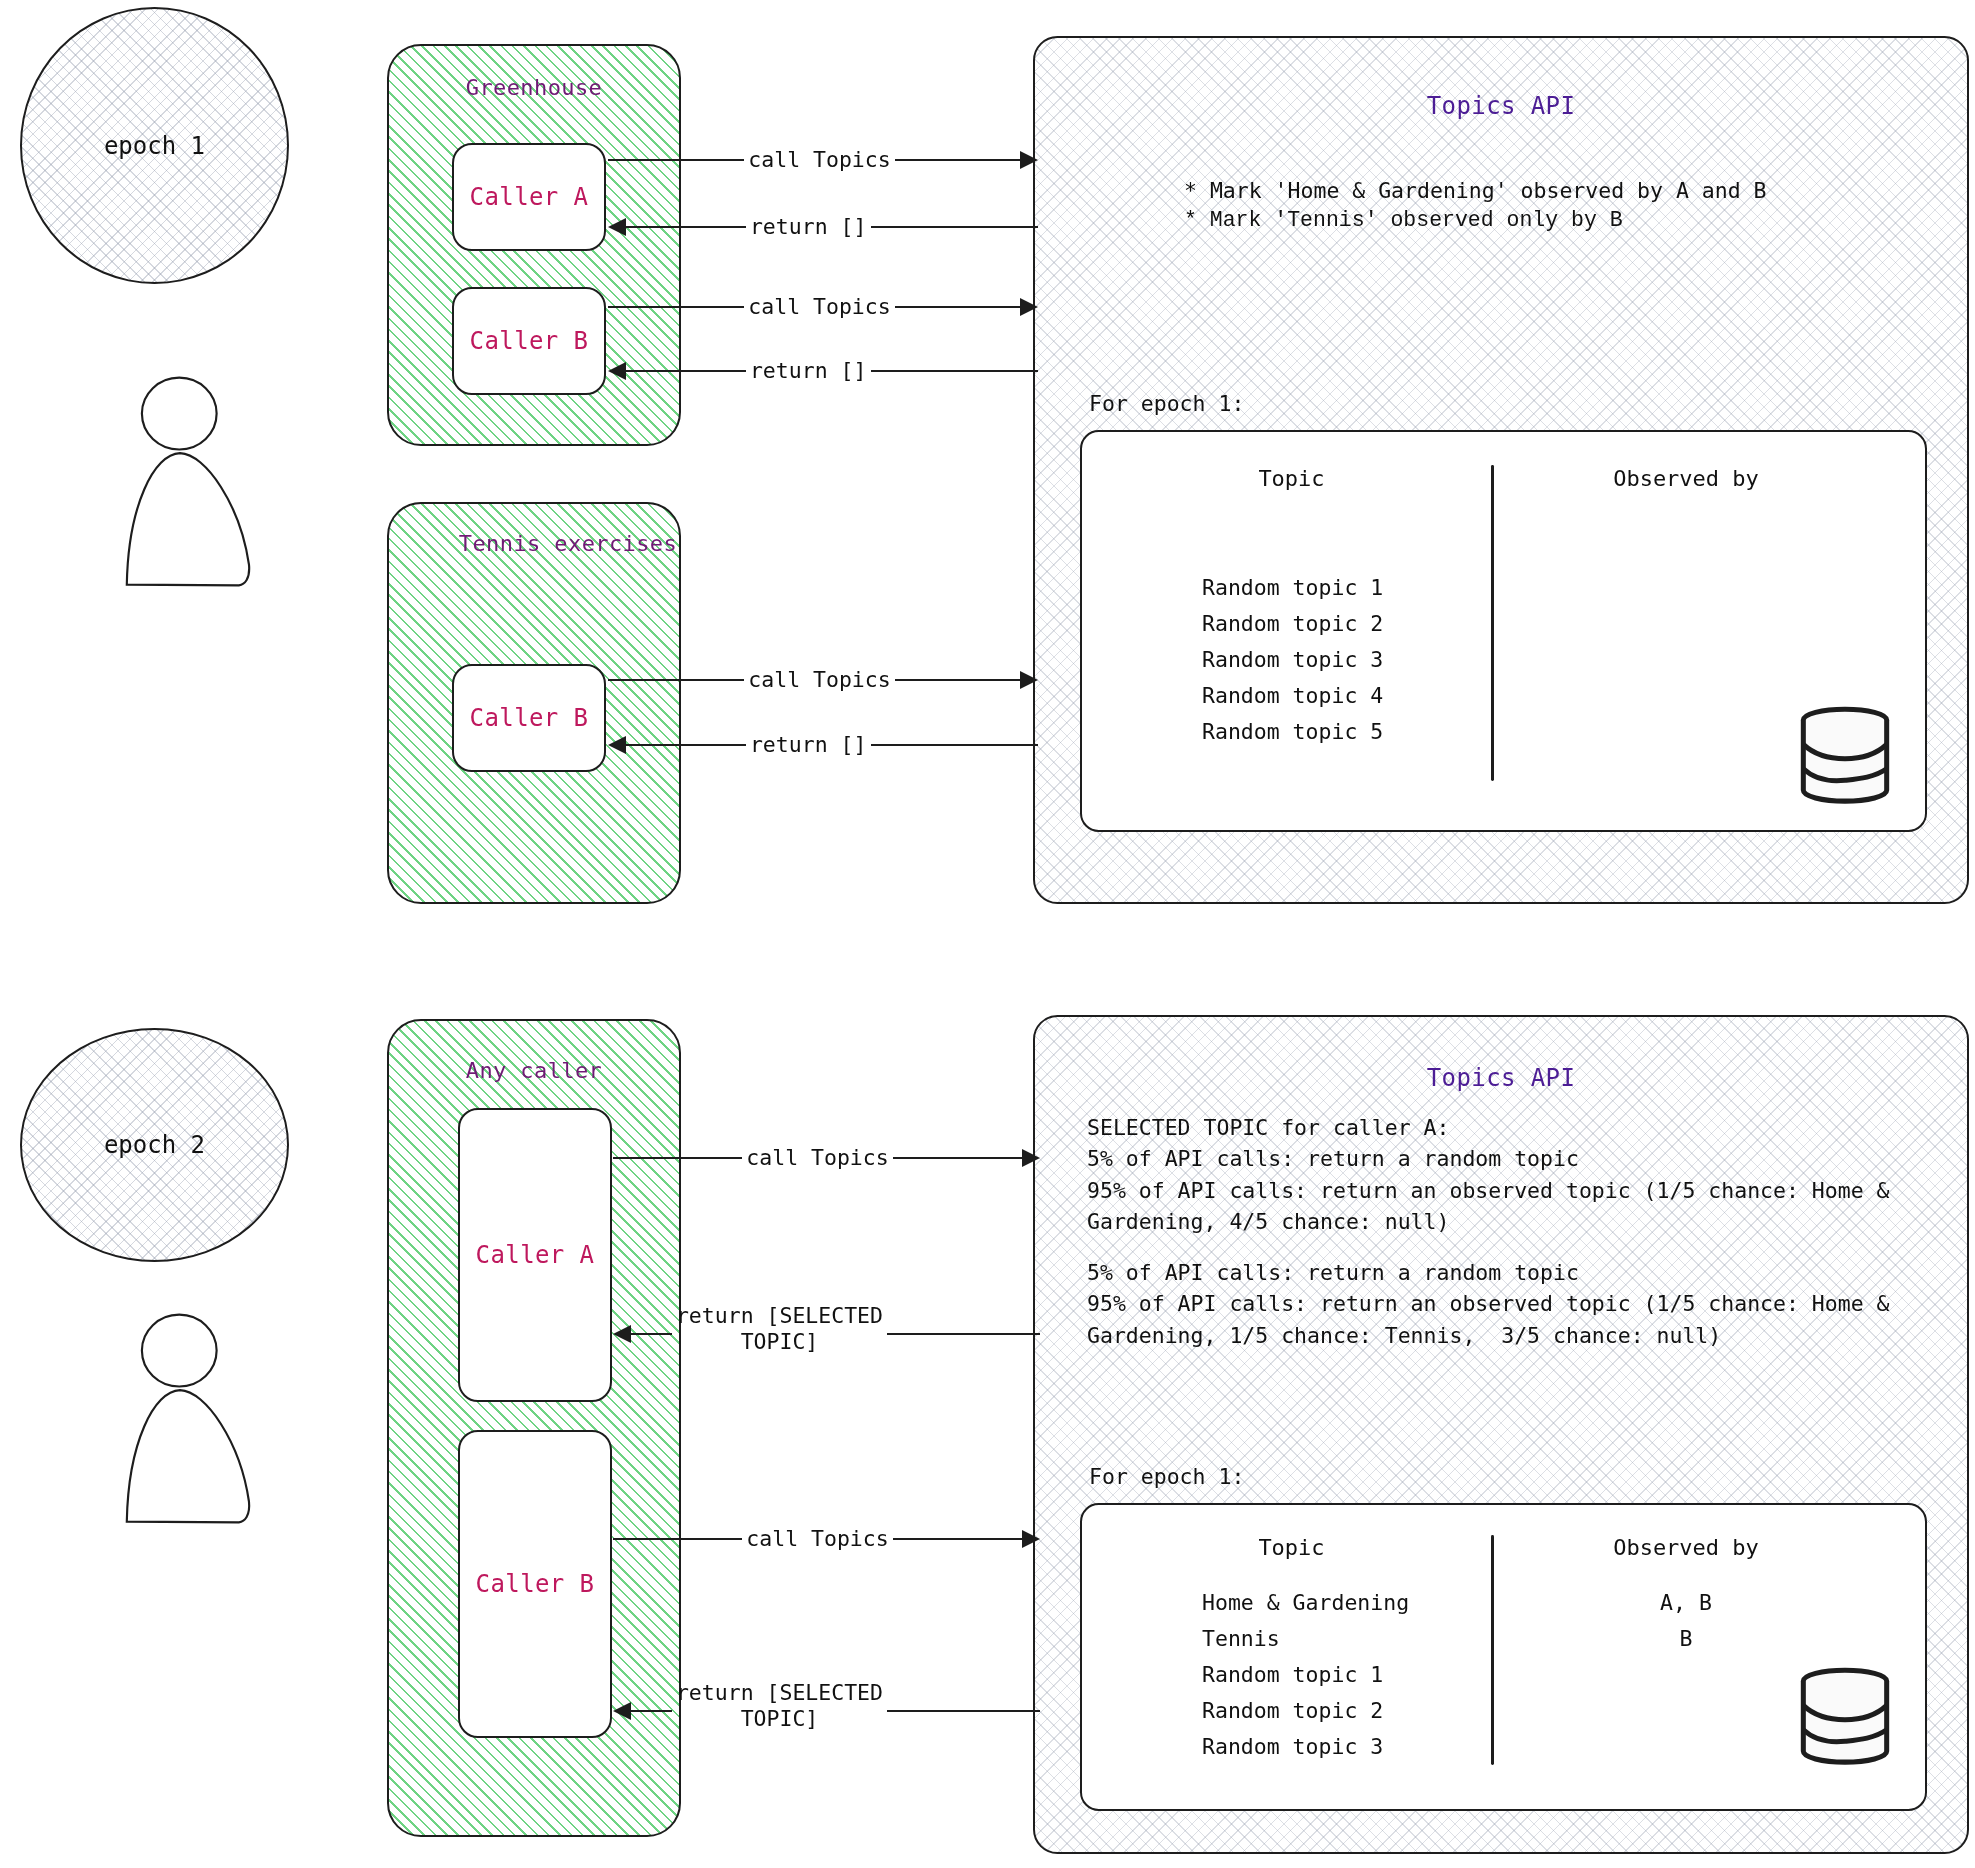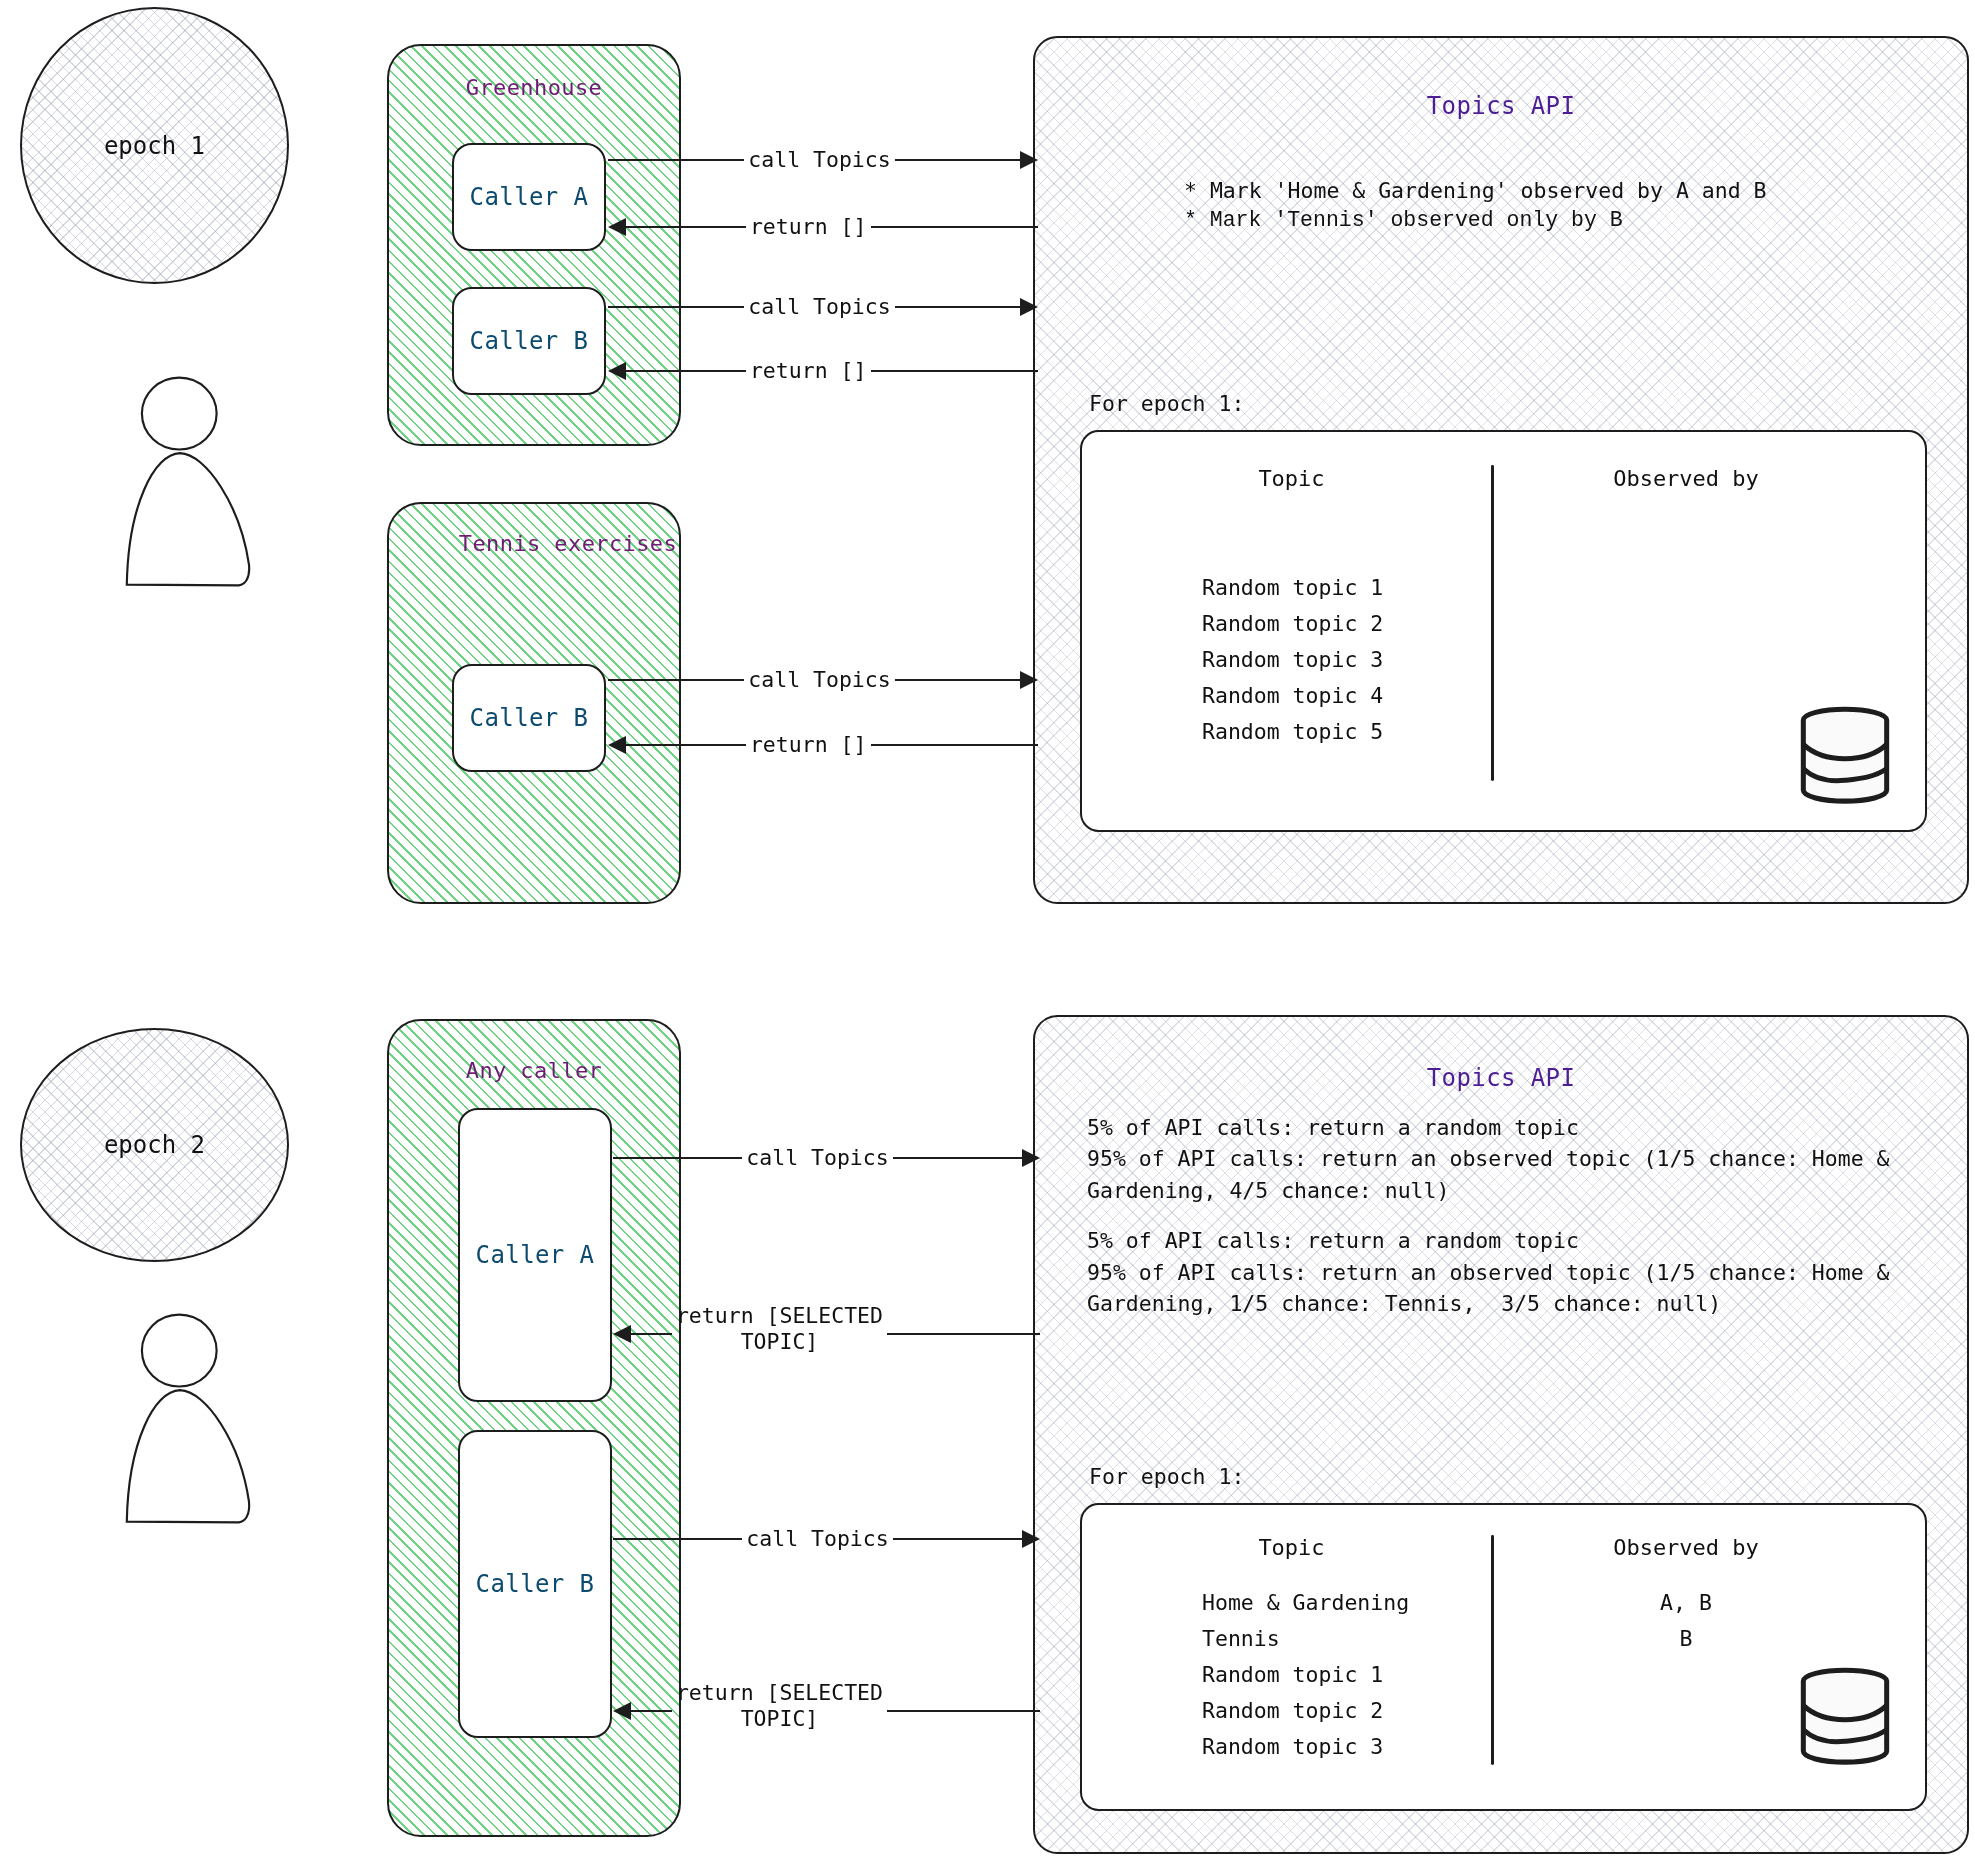--- a/index.html
+++ b/index.html
@@ -27,21 +27,21 @@
     background-image:
       repeating-linear-gradient(45deg, rgba(150,158,175,.33) 0px, rgba(150,158,175,.33) 1.1px, rgba(0,0,0,0) 1.1px, rgba(0,0,0,0) 9.3px),
       repeating-linear-gradient(-45deg, rgba(150,158,175,.33) 0px, rgba(150,158,175,.33) 1.1px, rgba(0,0,0,0) 1.1px, rgba(0,0,0,0) 9.3px);
   }
 
   
   .caller{
     position:absolute;box-sizing:border-box;
     border:2.9px solid #1d1d1d;border-radius:20px;background:#fff;
     display:flex;align-items:center;justify-content:center;
-    font-size:24px;color:#0c4a6e;letter-spacing:0.4px;
+    font-size:24px;color:#be185d;letter-spacing:0.4px;
   }
   .caller.tallA{align-items:center;}
 
   .ctx-title{
     position:absolute;left:0;right:0;text-align:center;
     font-size:22px;color:#701a75;letter-spacing:0.4px;
   }
 
   .api-title{
     position:absolute;left:0;right:0;text-align:center;
@@ -224,20 +224,21 @@
   </div>
   <div class="caller" style="left:458px;top:1430px;width:154px;height:308px;">
     <span>Caller B</span>
   </div>
 
   <div class="panel api" style="left:1033px;top:1015px;width:936px;height:839px;">
   </div>
   <div class="api-title" style="left:1033px;top:1064px;width:936px;">Topics API</div>
 
   <div class="api-para" style="left:1087px;top:1112px;width:854px;">
+    <div>SELECTED TOPIC for caller A:</div>
     <div>5% of API calls: return a random topic</div>
     <div>95% of API calls: return an observed topic (1/5 chance: Home &amp; Gardening, 4/5 chance: null)</div>
     <div class="blankline"></div>
     <div>5% of API calls: return a random topic</div>
     <div>95% of API calls: return an observed topic (1/5 chance: Home &amp; Gardening, 1/5 chance: Tennis,  3/5 chance: null)</div>
   </div>
 
   <div class="forepoch" style="left:1089px;top:1464px;">For epoch 1:</div>
 
   <div class="tablecard" style="left:1080px;top:1503px;width:847px;height:308px;">

